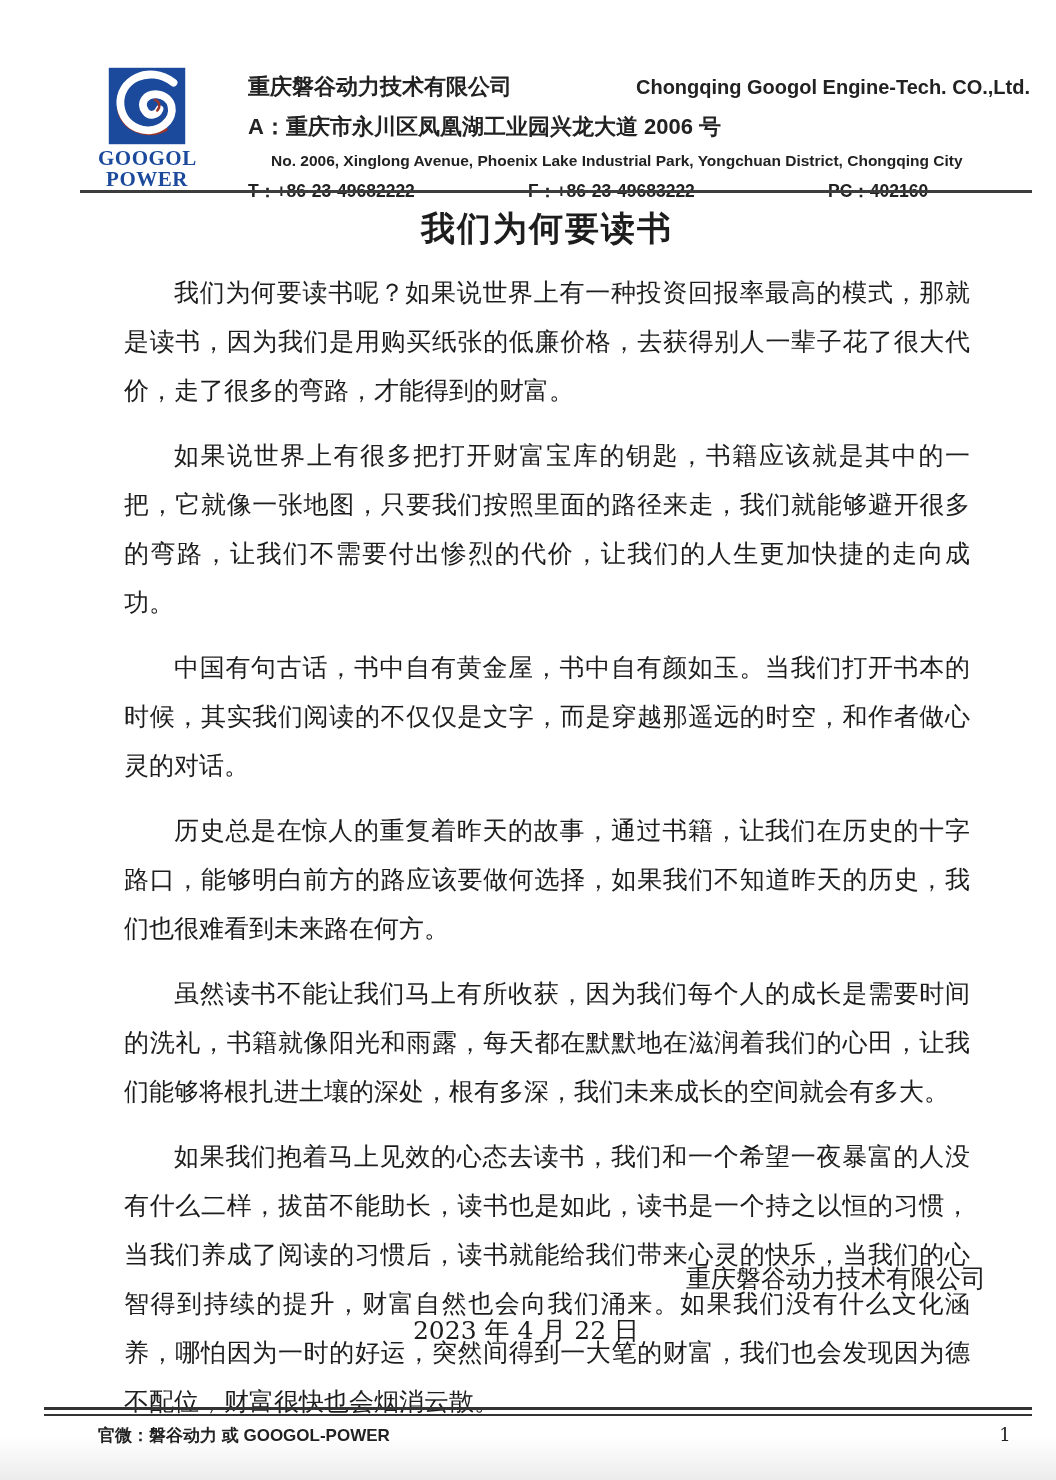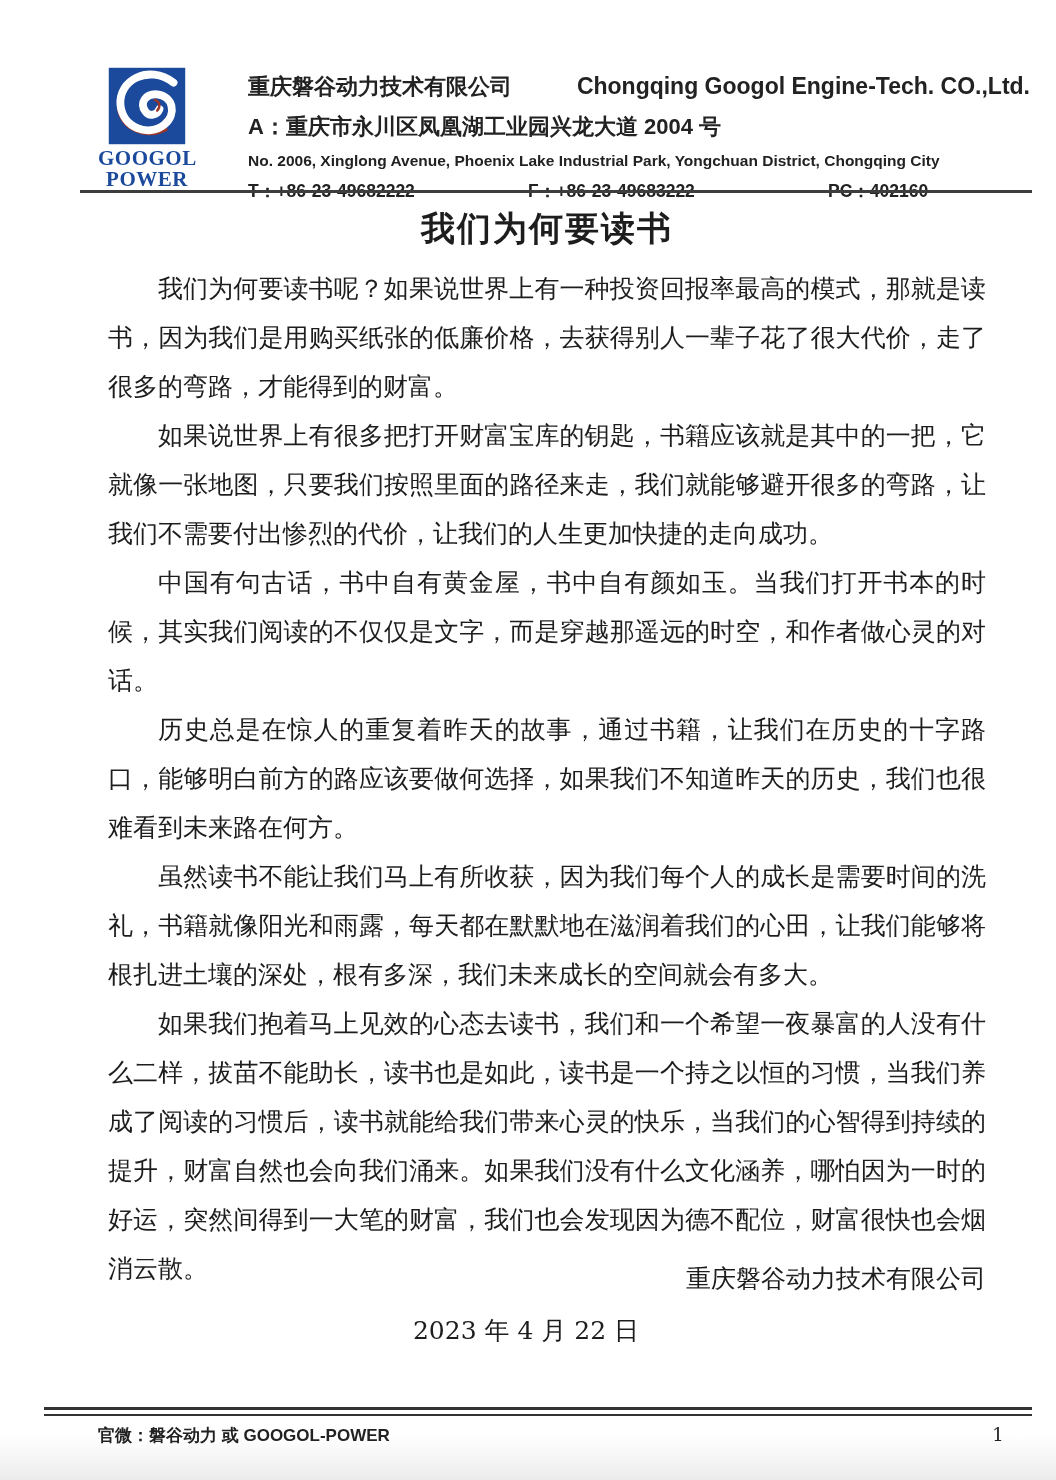--- a/index.html
+++ b/index.html
@@ -20,51 +20,51 @@
   .logo-block { width:150px; flex:0 0 150px; text-align:left; }
   .logo-square { width:78px; height:80px; margin-left:10px; display:block; }
   .logo-text {
     color:#1b4a9c; font-family:Liberation Serif, serif;
     font-weight:bold; font-size:21px; line-height:1.0; letter-spacing:0.5px;
     margin-top:2px; text-align:center; width:98px;
   }
   .header-info { flex:1; font-family:"Liberation Sans", sans-serif; color:#222; padding-top:6px; }
   .hrow1 { display:flex; justify-content:space-between; align-items:baseline; }
   .company-cn { font-weight:bold; font-size:22px; }
-  .company-en { font-weight:bold; font-size:23px; }
+  .company-en { font-weight:bold; font-size:20px; }
   .hrow2 { font-size:22px; margin-top:10px; font-weight:600; }
-  .hrow3 { font-size:15.5px; margin-top:10px; font-weight:600; }
+  .hrow3 { font-size:15.5px; margin-top:10px; font-weight:600;margin-left:23px; }
   .hrow4 { display:flex; font-size:17.5px; margin-top:9px; font-weight:600; }
   .hrow4 .tel { width:280px; }
   .hrow4 .fax { width:300px; }
   .hrow4 .pc  { }
   .header-rule { position:absolute; top:190px; left:80px; right:24px; height:3px; background:#3d3d3d; }
 
   
   .doc { position:absolute; top:202px; left:108px; width:878px; }
   .title { text-align:center; font-size:34px; font-weight:bold; margin:4px 0 12px 0; letter-spacing:2px; }
   .para {
-    font-size:25px; line-height:49px; margin:0;
+    font-size:25px; line-height:49px; margin:16px;
     text-align:justify; text-justify:inter-ideograph;
     text-indent:2em; word-break:break-all;
   }
 
   
   .signature { position:absolute; top:1253px; left:108px; width:878px; text-align:right; font-size:25px; }
   .sig-line { line-height:52px; }
   .sig-chairman { padding-right:30px; }
   .sig-date { padding-right:42px;text-align:center; }
 
   
   .footer-rule {
     position:absolute; top:1407px; left:44px; right:24px; height:4px;
     border-top:3px solid #333; border-bottom:2px solid #333;
   }
   .footer {
-    position:absolute; top:1424px; left:98px; right:28px;
+    position:absolute; top:1424px; left:98px; right:21px;
     display:flex; align-items:flex-start;
     font-family:"Liberation Sans", sans-serif; font-size:17px; font-weight:bold; color:#222;
   }
   .footer-left  { flex:1; text-align:left; }
   .footer-page  { flex:0 0 60px; text-align:center; font-family:"DejaVu Serif", serif; font-weight:normal; font-size:18px; }
   .footer-right { flex:1; text-align:right; }
 </style>
 </head>
 <body>
 
@@ -81,21 +81,21 @@
       <div class="logo-text">
         <div>GOOGOL</div>
         <div>POWER</div>
       </div>
     </div>
     <div class="header-info">
       <div class="hrow1">
         <span class="company-cn">重庆磐谷动力技术有限公司</span>
         <span class="company-en">Chongqing Googol Engine-Tech. CO.,Ltd.</span>
       </div>
-      <div class="hrow2">A：重庆市永川区凤凰湖工业园兴龙大道 2004 号</div>
+      <div class="hrow2">A：重庆市永川区凤凰湖工业园兴龙大道 2006 号</div>
       <div class="hrow3">No. 2006, Xinglong Avenue, Phoenix Lake Industrial Park, Yongchuan District, Chongqing City</div>
       <div class="hrow4">
         <span class="tel">T：+86-23-49682222</span>
         <span class="fax">F：+86-23-49683222</span>
         <span class="pc">PC：402160</span>
       </div>
     </div>
   </div>
   <div class="header-rule"></div>
 

